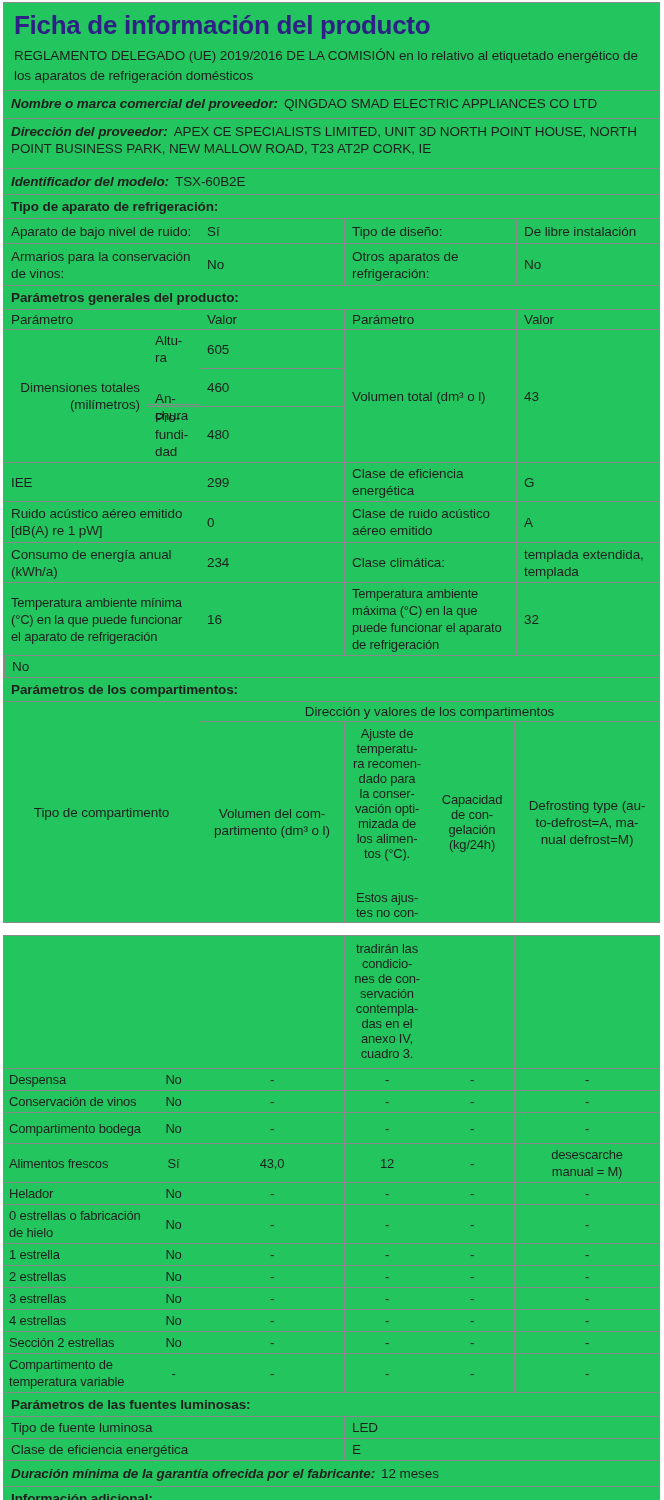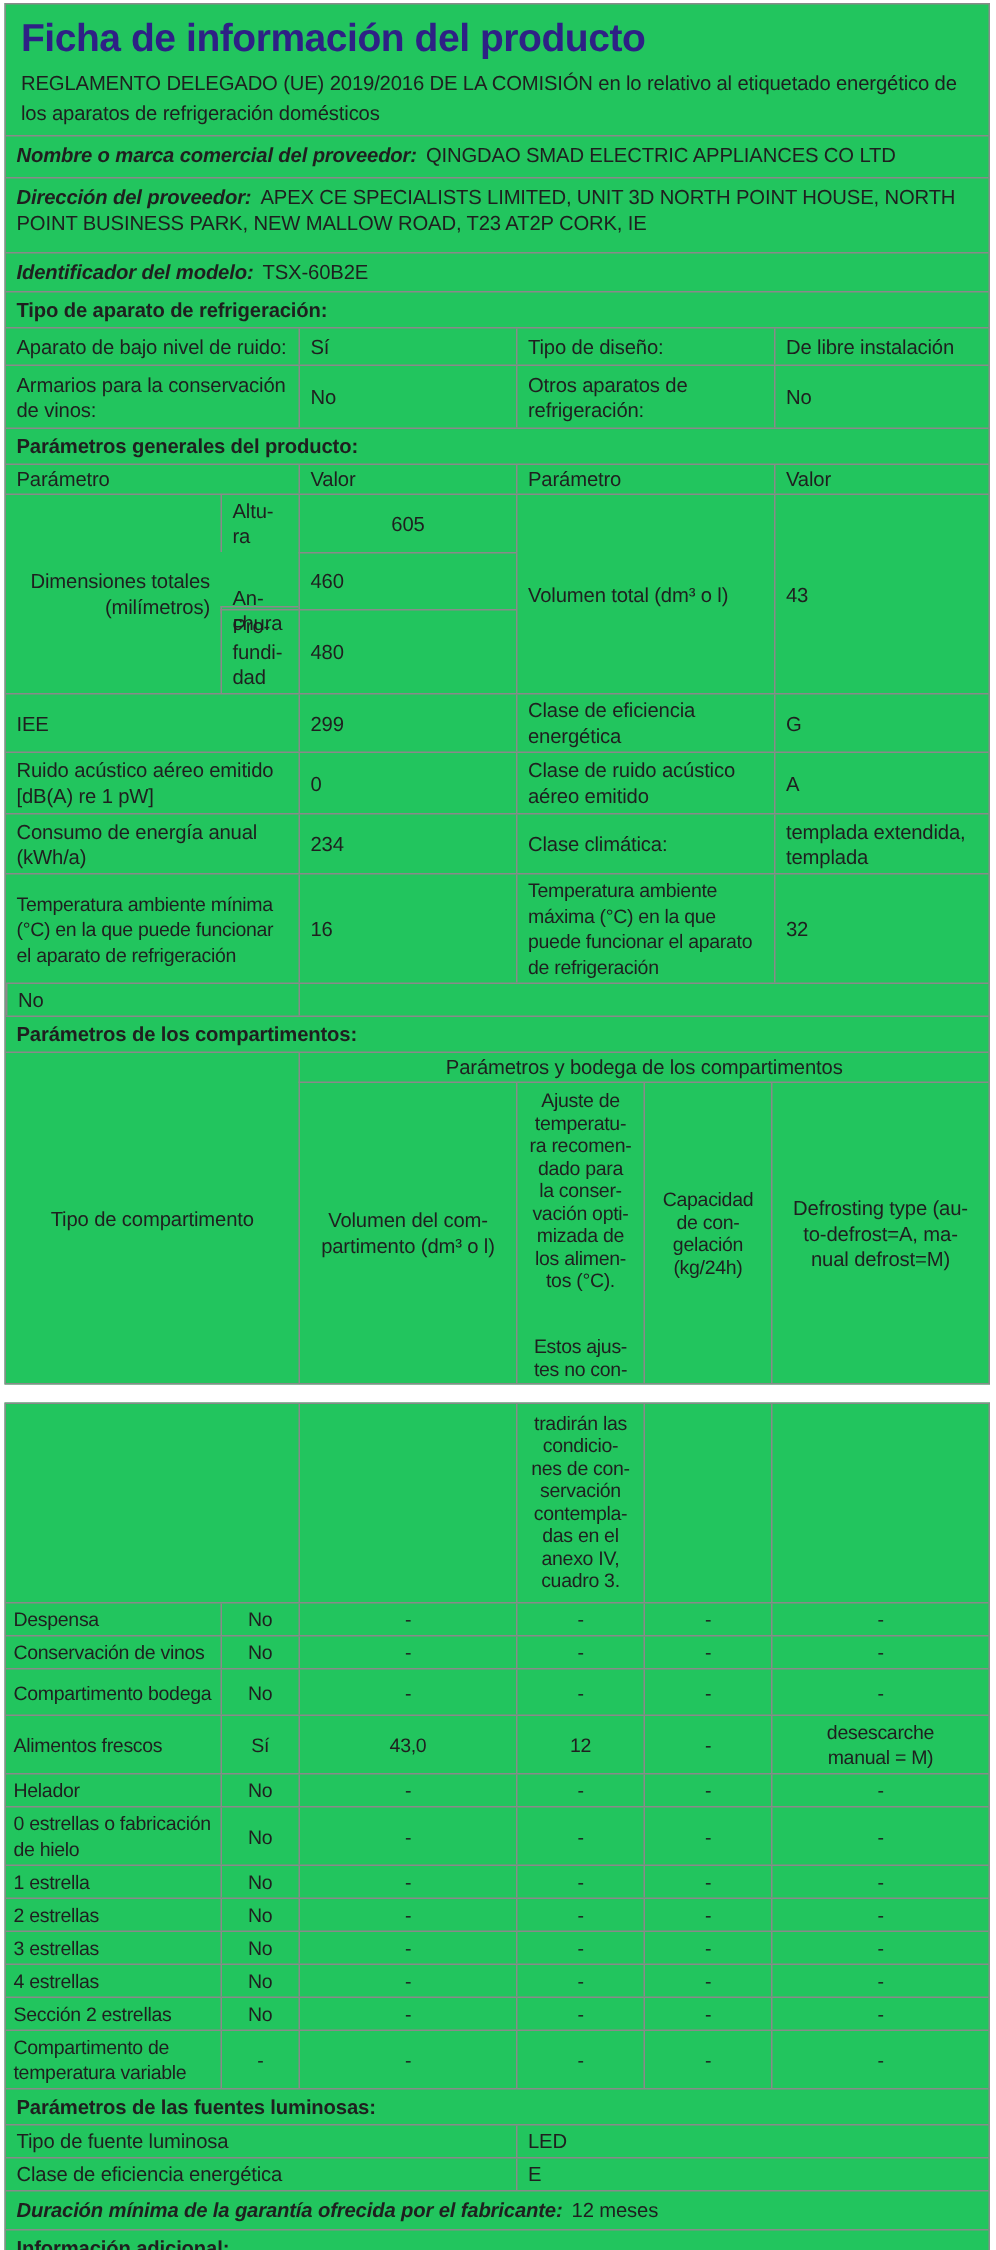--- a/index.html
+++ b/index.html
@@ -121,21 +121,21 @@
     <div class="cell">Parámetro</div>
     <div class="cell bl">Valor</div>
     <div class="cell bl">Parámetro</div>
     <div class="cell bl">Valor</div>
   </div>
 
   <div class="row dims">
     <div class="cell" style="grid-row:1/4;grid-column:1;text-align:right;">Dimensiones totales (milímetros)</div>
     <div class="cell bl pre" style="grid-row:1;grid-column:2;">Altu-
 ra</div>
-    <div class="cell bl" style="grid-row:1;grid-column:3;text-align:center;">605</div>
+    <div class="cell bl" style="grid-row:1;grid-column:3;">605</div>
     <div class="cell bl bt pre" style="grid-row:2;grid-column:2;margin-top:36px;">An-
 chura</div>
     <div class="cell bl bt" style="grid-row:2;grid-column:3;">460</div>
     <div class="cell bl bt pre" style="grid-row:3;grid-column:2;">Pro-
 fundi-
 dad</div>
     <div class="cell bl bt" style="grid-row:3;grid-column:3;">480</div>
     <div class="cell bl" style="grid-row:1/4;grid-column:4;">Volumen total (dm³ o l)</div>
     <div class="cell bl" style="grid-row:1/4;grid-column:5;">43</div>
   </div>
@@ -172,21 +172,21 @@
     <div class="cell bl">No</div>
     <div class="cell bl"></div>
   </div>
 
   <div class="row h23">
     <div class="sechead">Parámetros de los compartimentos:</div>
   </div>
 
   <div class="row ch blockh">
     <div class="cell center ctype">Tipo de compartimento</div>
-    <div class="cell center spanh bl">Parámetros y bodega de los compartimentos</div>
+    <div class="cell center spanh bl">Dirección y valores de los compartimentos</div>
     <div class="cell center bl volh pre">Volumen del com-
 partimento (dm³ o l)</div>
     <div class="cell center bl temph small">
       <div class="pre">Ajuste de
 temperatu-
 ra recomen-
 dado para
 la conser-
 vación opti-
 mizada de

